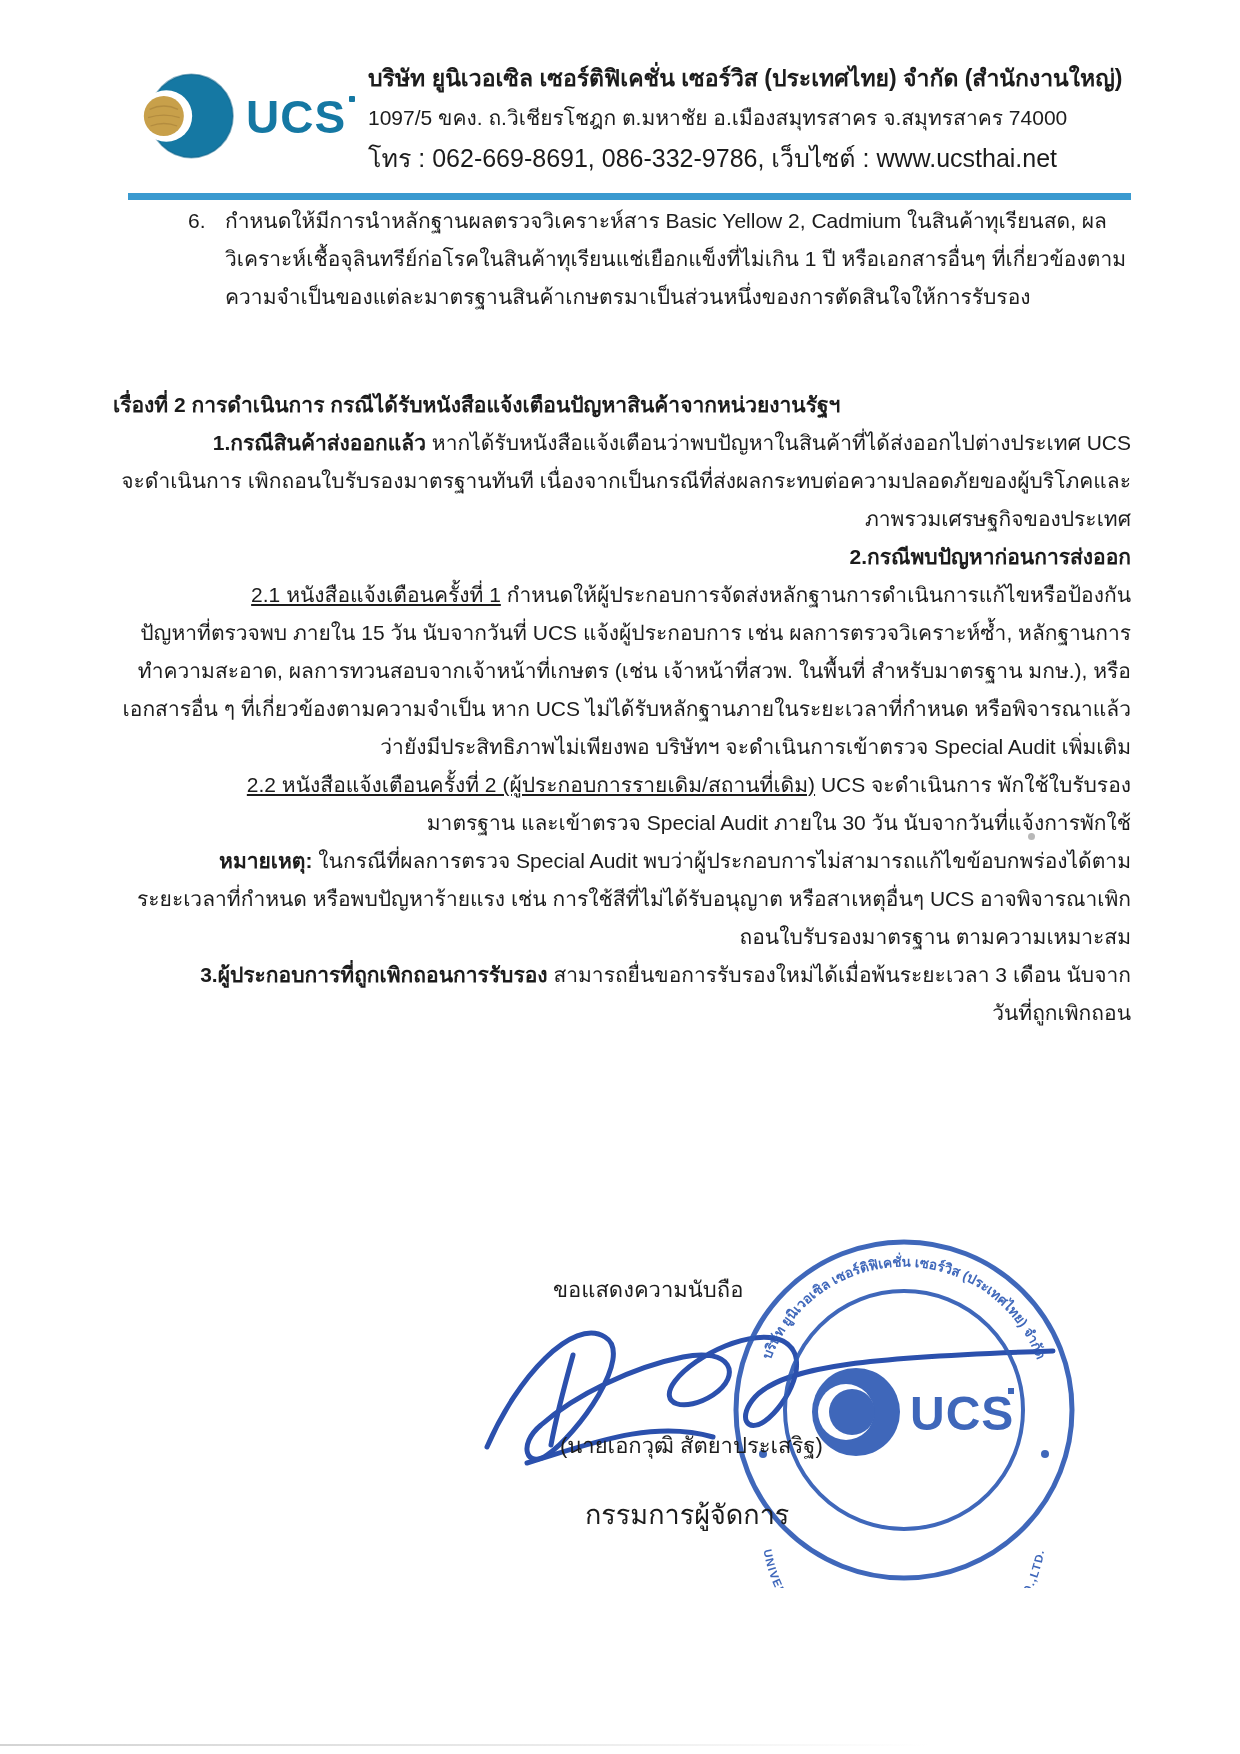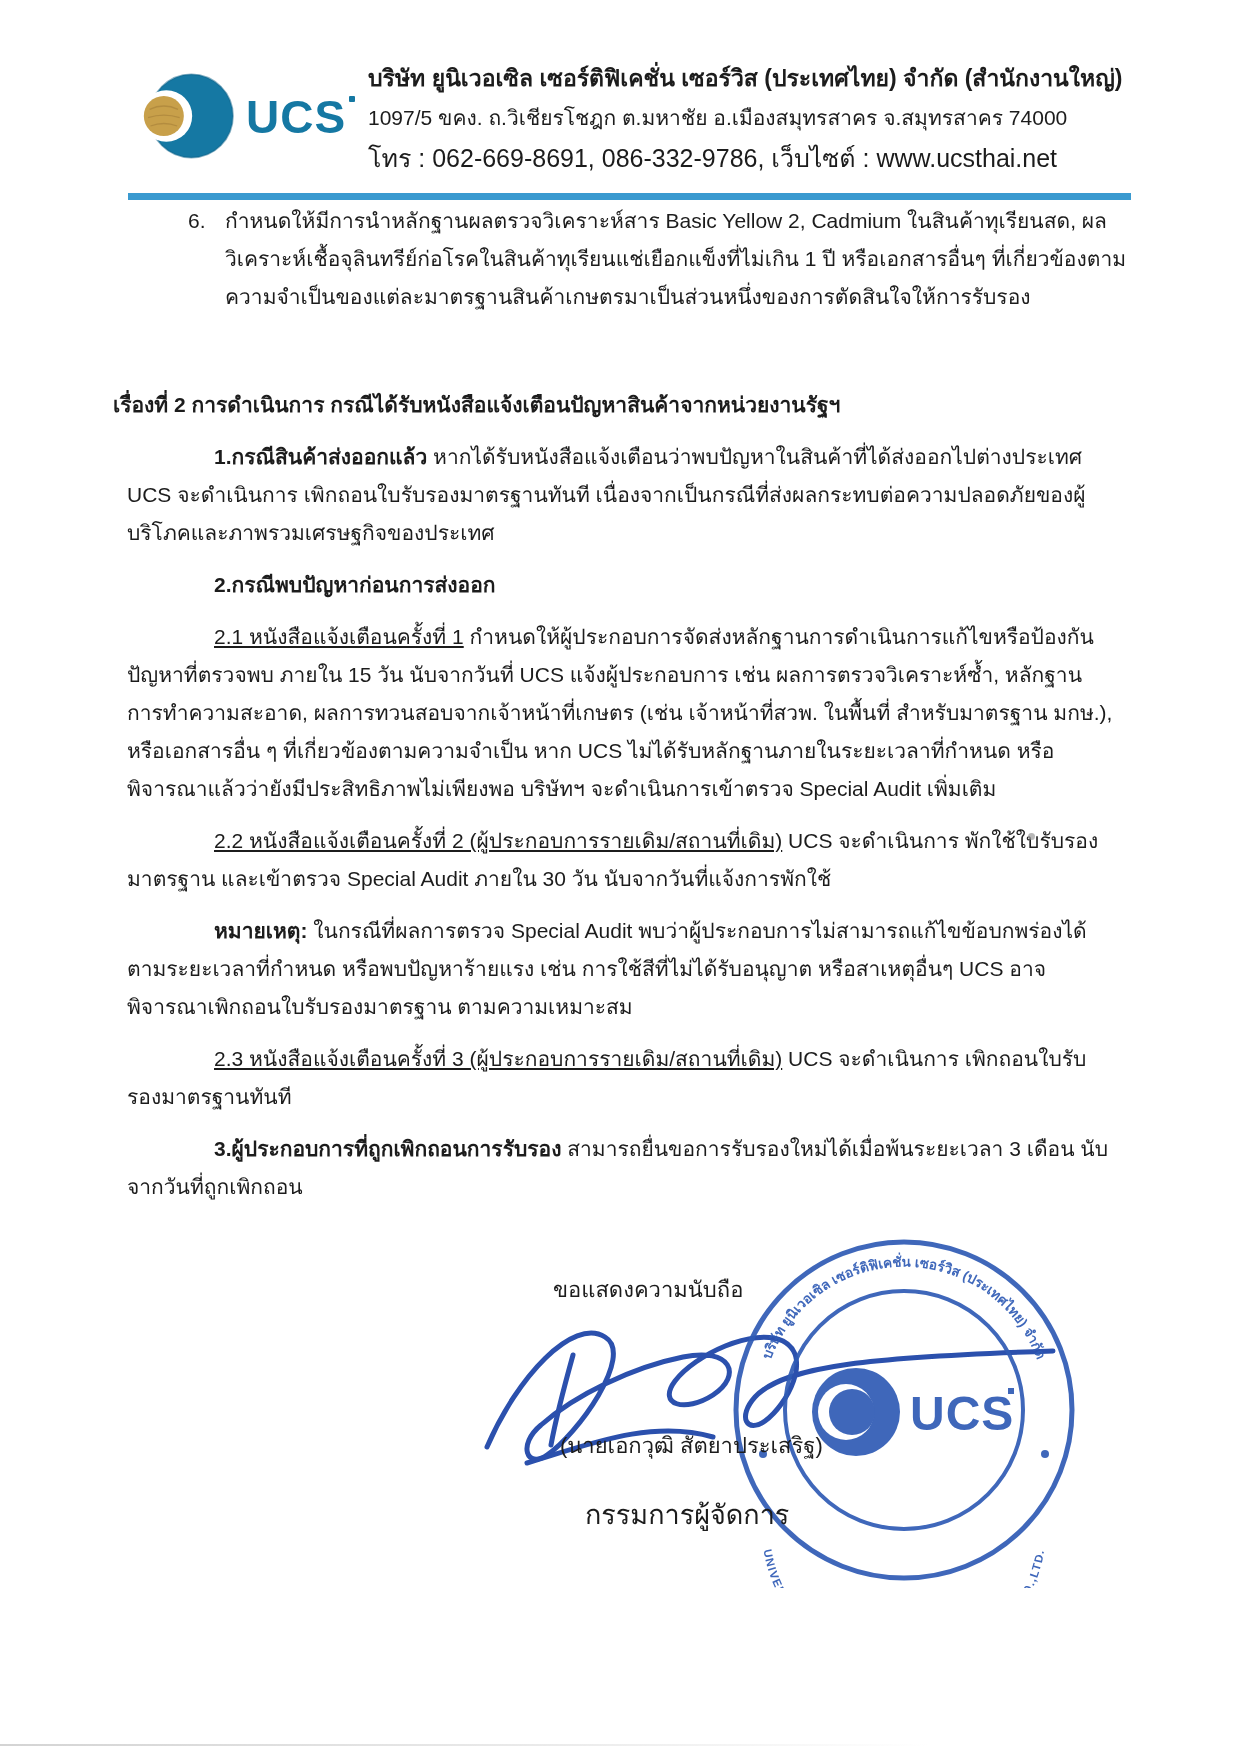--- a/index.html
+++ b/index.html
@@ -33,21 +33,21 @@
     background:#3A9AD0;
   }
   
   .body{
     position:absolute;left:113px;top:202px;width:1018px;
     font-size:21px;line-height:38px;text-align:left;
   }
   .item6{position:relative;margin-left:112px;width:906px;}
   .item6 .marker{position:absolute;left:-37px;top:0;}
   .section-heading{font-weight:bold;margin-top:70px;}
-  .para{text-indent:87px;margin:14px;}
+  .para{text-indent:87px;margin:0;text-align:right;}
   .lead-bold{font-weight:bold;}
   .lead-underline{text-decoration:underline;}
   .closing{margin-top:46px;text-indent:87px;}
   
   .sign-area{position:absolute;left:0;top:0;width:1240px;height:1374px;pointer-events:none;}
   .salutation{position:absolute;left:553px;top:1272px;font-size:22px;}
   .signature-svg{position:absolute;left:455px;top:1295px;}
   .signer-name{position:absolute;left:560px;top:1428px;font-size:22px;text-align:center;}
   .signer-title{position:absolute;left:585px;top:1472px;font-size:27px;margin-top:21px;}
   .stamp{position:absolute;left:726px;top:1232px;opacity:.92;}
@@ -108,23 +108,20 @@
     </p>
 
     <p class="para">
       <span class="lead-underline">2.2 หนังสือแจ้งเตือนครั้งที่ 2 (ผู้ประกอบการรายเดิม/สถานที่เดิม)</span><span> UCS จะดำเนินการ พักใช้ใบรับรองมาตรฐาน และเข้าตรวจ Special Audit ภายใน 30 วัน นับจากวันที่แจ้งการพักใช้</span>
     </p>
 
     <p class="para">
       <span class="lead-bold">หมายเหตุ:</span><span> ในกรณีที่ผลการตรวจ Special Audit พบว่าผู้ประกอบการไม่สามารถแก้ไขข้อบกพร่องได้ตามระยะเวลาที่กำหนด หรือพบปัญหาร้ายแรง เช่น การใช้สีที่ไม่ได้รับอนุญาต หรือสาเหตุอื่นๆ UCS อาจพิจารณาเพิกถอนใบรับรองมาตรฐาน ตามความเหมาะสม</span>
     </p>
 
-    <p class="para">
-      <span class="lead-underline">2.3 หนังสือแจ้งเตือนครั้งที่ 3 (ผู้ประกอบการรายเดิม/สถานที่เดิม)</span><span> UCS จะดำเนินการ เพิกถอนใบรับรองมาตรฐานทันที</span>
-    </p>
 
     <p class="para">
       <span class="lead-bold">3.ผู้ประกอบการที่ถูกเพิกถอนการรับรอง</span><span> สามารถยื่นขอการรับรองใหม่ได้เมื่อพ้นระยะเวลา 3 เดือน นับจากวันที่ถูกเพิกถอน</span>
     </p>
 
   </div>
 
   <div class="sign-area">
     <div class="salutation">ขอแสดงความนับถือ</div>
 

